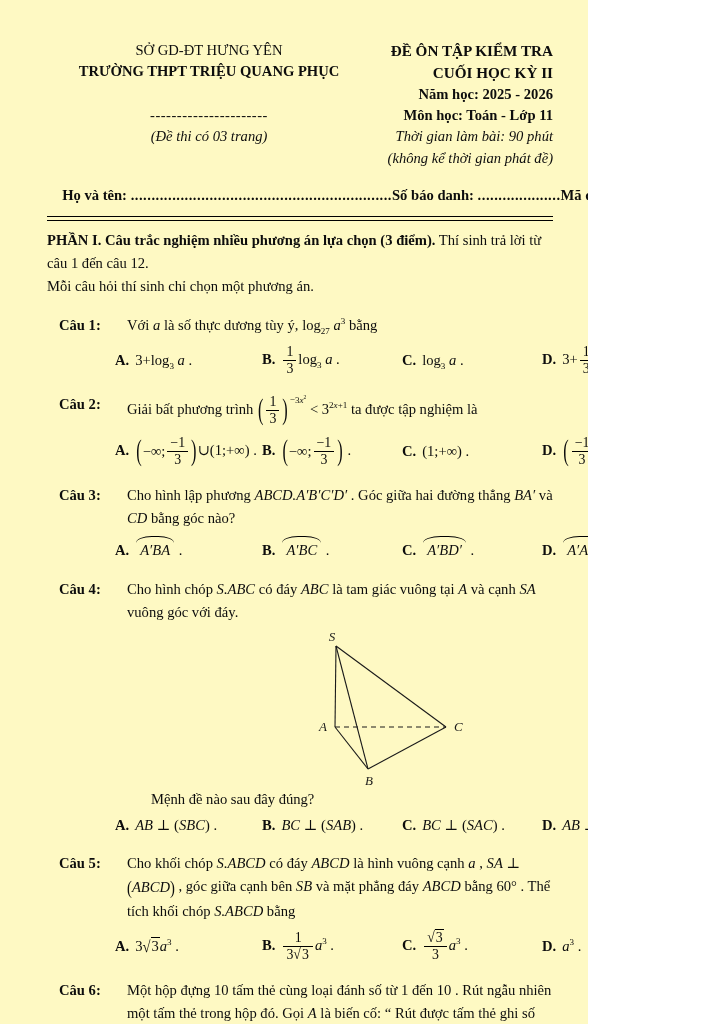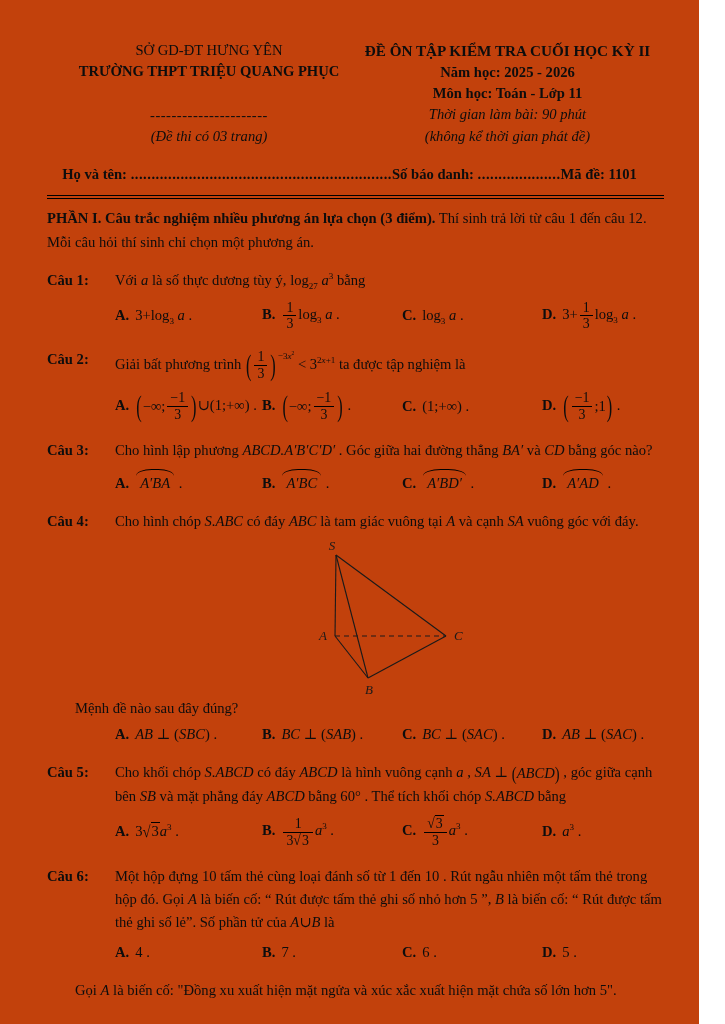--- a/index.html
+++ b/index.html
@@ -1,44 +1,44 @@
 <!DOCTYPE html>
 <html><head>
 <meta charset="utf-8">
 <style>
   html,body{margin:0;padding:0;background:#ffffff;}
   .page{
-    width:699px;height:1024px;box-sizing:border-box;overflow:hidden;
-    padding:40px 35px 25px 47px;background:#c2410c;color:#0d0d0d;
+    width:588px;height:1024px;box-sizing:border-box;overflow:hidden;
+    padding:40px 35px 25px 47px;background:#fef9c3;color:#0d0d0d;
     font-family:"Liberation Serif","DejaVu Serif",serif;
     font-size:14.6px;line-height:1.6;
   }
   
   .hdr{display:flex;line-height:1.45;}
   .hleft{width:272px;margin-left:26px;text-align:center;flex:none;}
-  .hright{flex:1;text-align:center;margin-left:6px;}
+  .hright{flex:1;text-align:right;margin-left:6px;}
   .b{font-weight:bold;}
   .it{font-style:italic;}
   .title{font-size:15.2px;}
   .dashes{margin-top:23px;letter-spacing:.5px;}
   
   .inforow{display:flex;margin-top:15px;font-weight:bold;white-space:nowrap;}
   .namefield{width:345px;flex:none;text-align:right;}
   .codefield{margin-left:0;}
   .dots{font-weight:bold;letter-spacing:.5px;}
   
   .rule{margin-top:9px;height:2.5px;border-top:1.7px solid #000;border-bottom:1.7px solid #000;}
   
   .intro{margin:8px 0 0 0;}
   
   .q{margin-top:15px;}
-  .qrow{display:flex;}
+  .qrow{display:flex;margin-left:12px;}
   .qlabel{width:68px;flex:none;font-weight:bold;}
   .qbody{flex:1;}
-  .qbody2{margin-left:28px;}
+  .qbody2{margin-left:104px;}
   .qbody2.gap{margin-top:9px;}
   .opts{display:grid;grid-template-columns:147px 140px 140px 1fr;padding-left:68px;margin-top:6px;align-items:center;}
   .opt{white-space:nowrap;}
   .okey{font-weight:bold;margin-right:6px;}
   
   .mv{font-family:"Liberation Serif","DejaVu Serif",serif;font-style:italic;}
   sup{font-size:.62em;line-height:0;}
   sub{font-size:.62em;line-height:0;}
   .frac{display:inline-block;text-align:center;vertical-align:middle;line-height:1.15;font-size:.95em;margin:1px 2px;}
   .frac .fn{display:block;padding:0 3px;}

